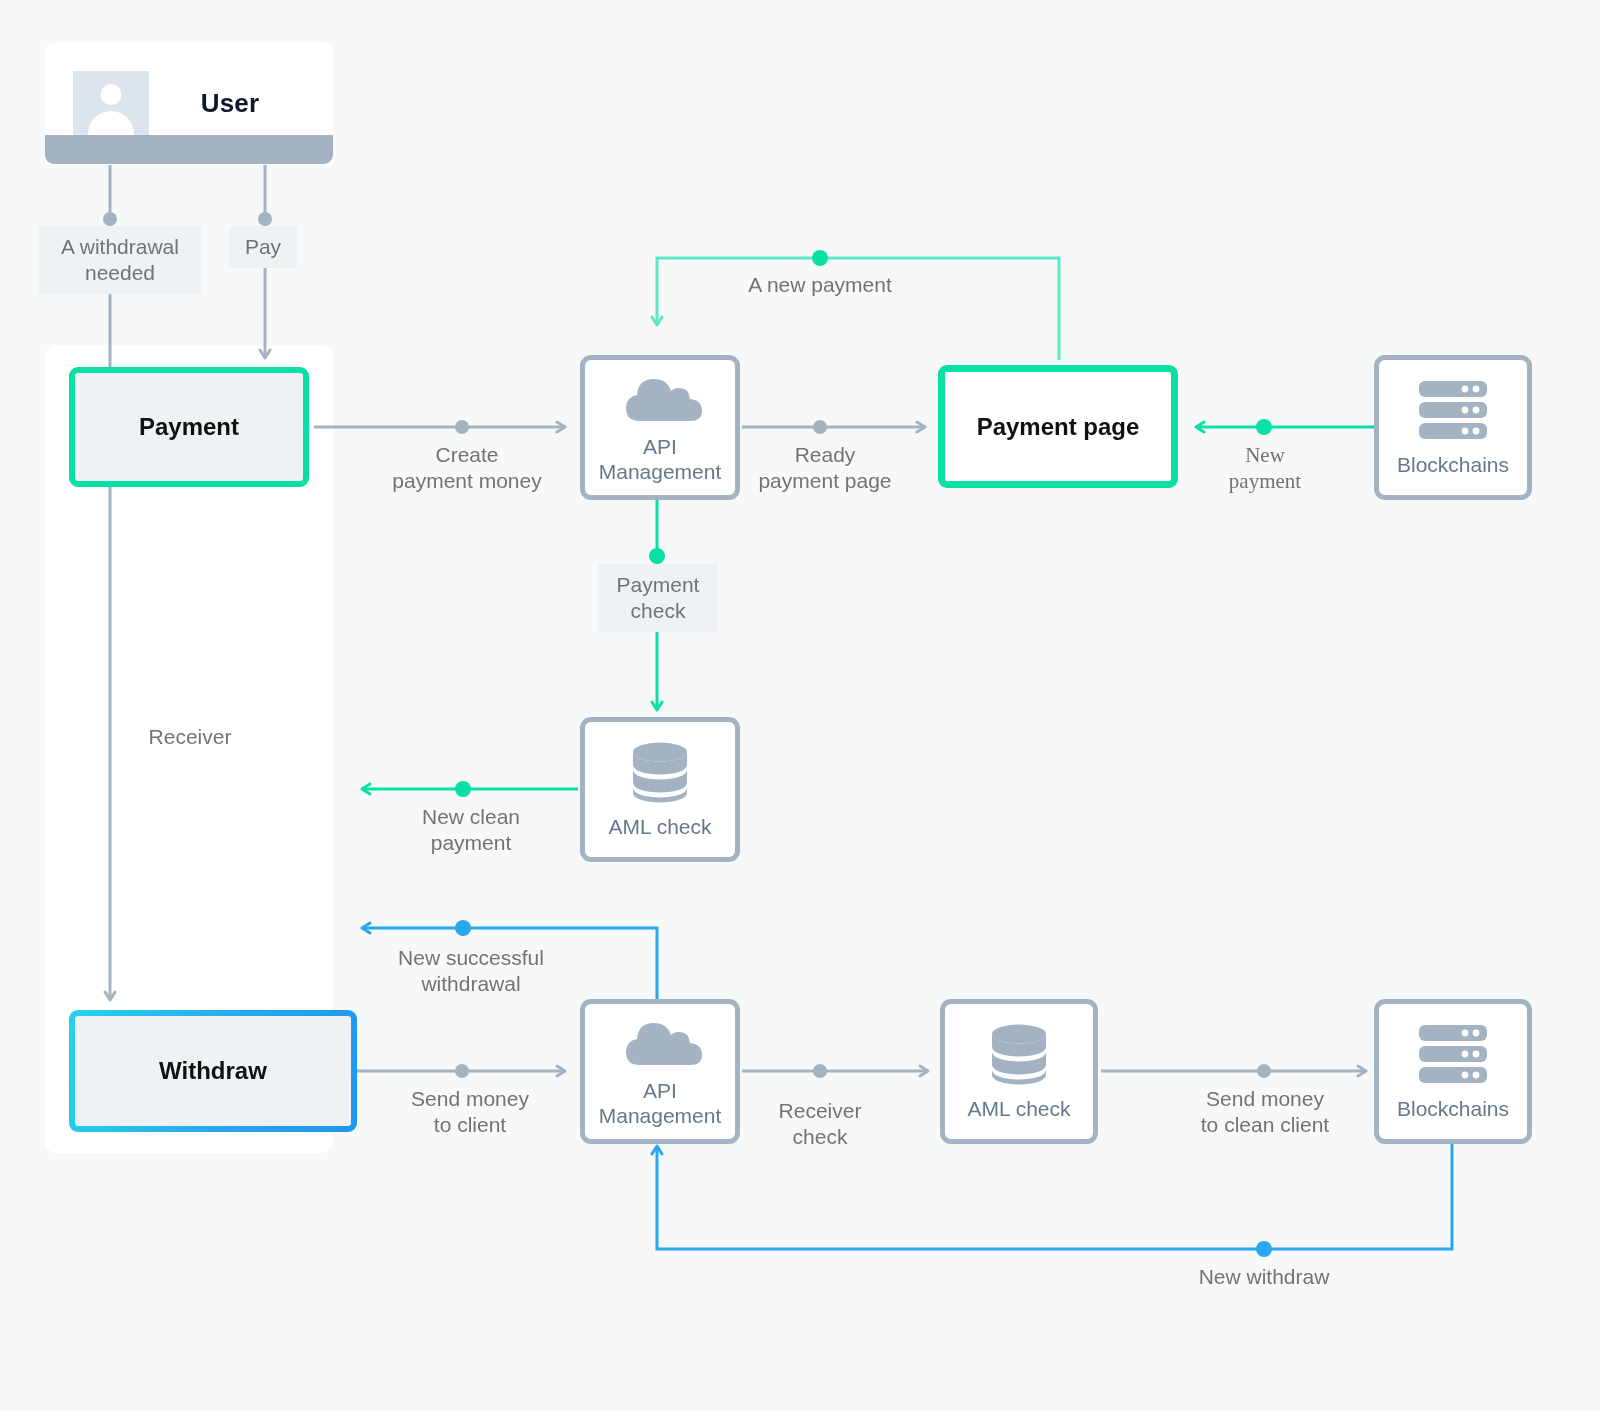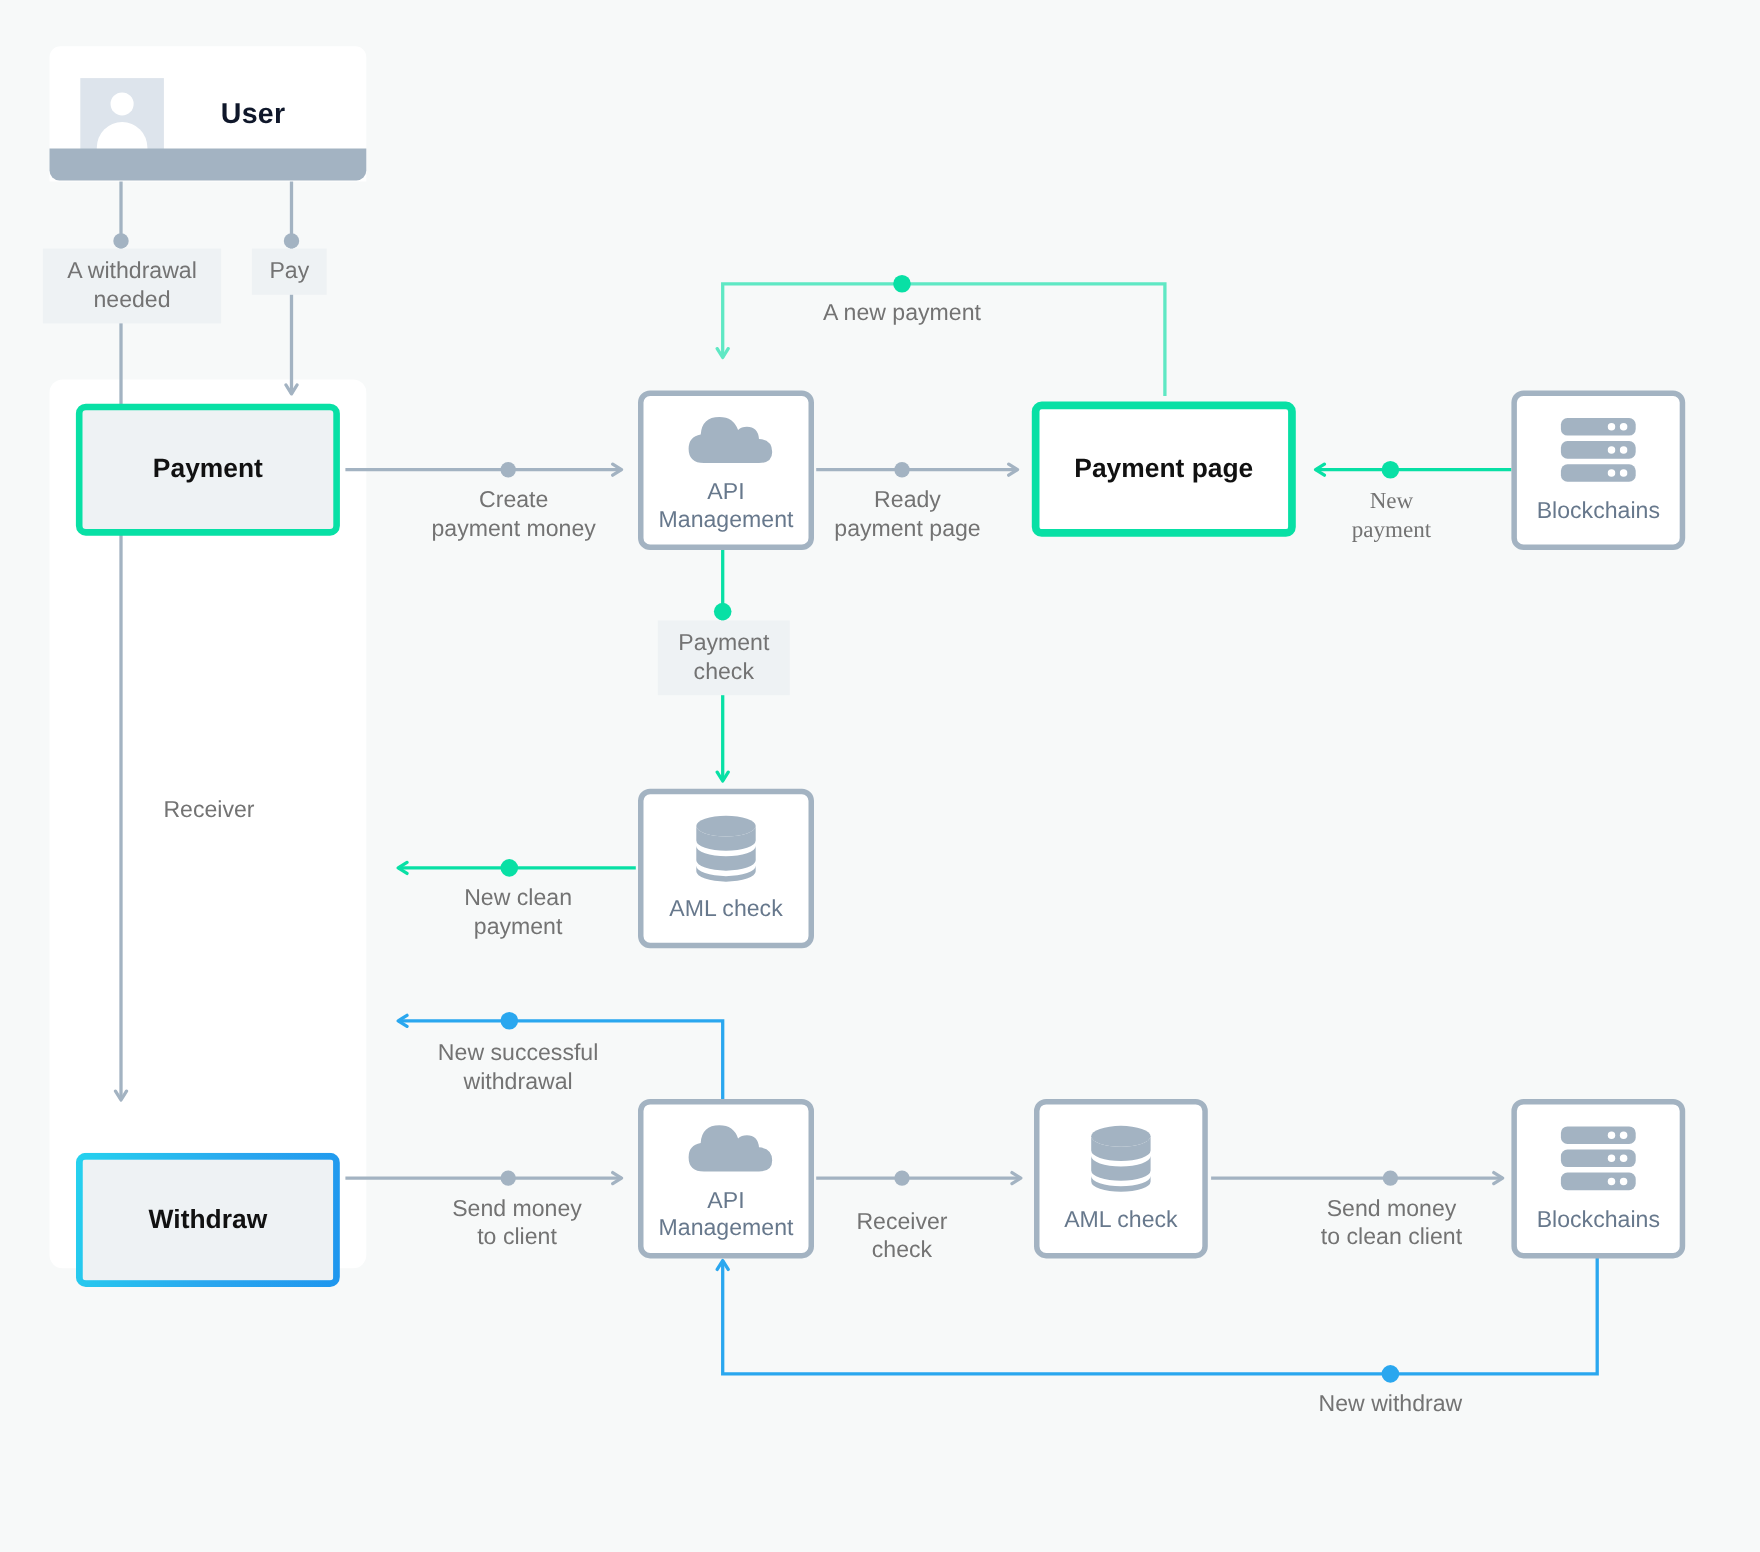--- a/index.html
+++ b/index.html
@@ -216,21 +216,21 @@
   <div class="user-bar"></div>
 
   <div class="accent-box accent-green" style="left:69px; top:367px; width:240px; height:120px;">
     <span>Payment</span>
   </div>
 
   <div class="accent-box accent-green-white" style="left:938px; top:365px; width:240px; height:123px;">
     <span>Payment page</span>
   </div>
 
-  <div class="accent-box accent-blue" style="left:69px; top:1048px; width:240px; height:122px;">
+  <div class="accent-box accent-blue" style="left:69px; top:1010px; width:288px; height:122px;">
     <span>Withdraw</span>
   </div>
 
   <div class="node" style="left:580px; top:355px; width:160px; height:145px;">
     <span class="icon-wrap">
       <svg width="92" height="52" viewBox="0 0 92 52">
         <path fill="#a3b3c2" d="M26 50 q-14 0 -14 -13 q0 -11 11 -13 q1 -16 17 -16 q13 0 17 12
           q3 -3 8 -3 q10 0 11 11 q12 1 12 12 q0 10 -12 10 Z"></path>
       </svg>
     </span>

